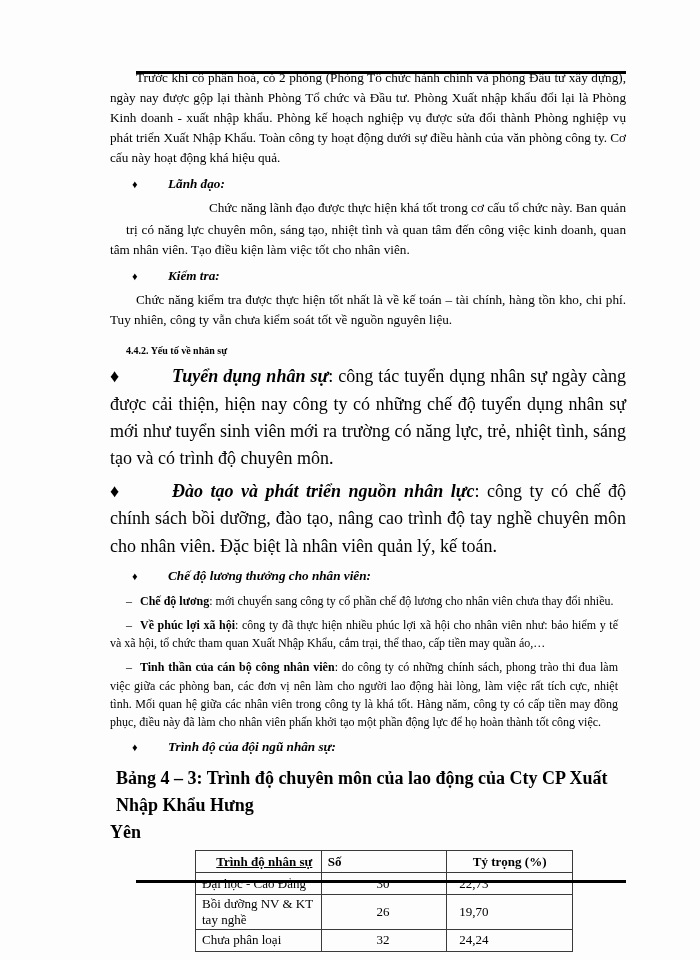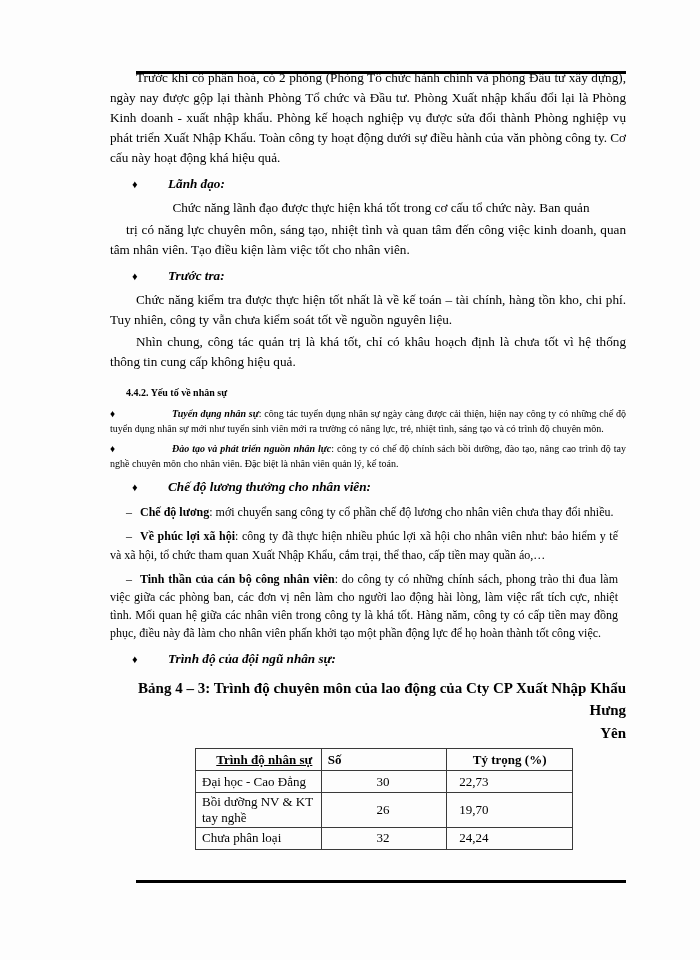--- a/index.html
+++ b/index.html
@@ -79,21 +79,21 @@
     font-style: italic;
     text-align: center;
   }
   .lead-b {
     font-weight: bold;
   }
 
   
   .bullet-para {
     margin: 5px 0 3px 0;
-    font-size: 10px;
+    font-size: 18px;
     line-height: 1.52;
     text-align: justify;
   }
   .bullet-para .tabspace {
     display: inline-block;
     width: 40px;
   }
   .bullet-para .pre {
     display: inline-block;
     width: 22px;
@@ -114,25 +114,24 @@
 
   .heading {
     margin: 13px 0 4px 0;
     font-size: 10px;
     font-weight: bold;
     padding-left: 16px;
   }
 
   .table-caption {
     margin: 8px 0 4px 0;
-    font-size: 15px;
+    font-size: 18px;
     font-weight: bold;
     line-height: 1.5;
     padding-left: 6px;
-    text-align: right;
   }
   .table-caption .cap-cont {
     font-weight: bold;
     display: block;
     padding-left: 0;
     margin-left: -6px;
   }
 
   table.data {
     border-collapse: collapse;
@@ -168,28 +167,27 @@
 
   <div class="rule-top"></div>
 
   <div class="content">
 
     <p class="para-indent">Trước khi cổ phần hoá, có 2 phòng (Phòng Tổ chức hành chính và phòng Đầu tư xây dựng), ngày nay được gộp lại thành Phòng Tổ chức và Đầu tư. Phòng Xuất nhập khẩu đổi lại là Phòng Kinh doanh - xuất nhập khẩu. Phòng kế hoạch nghiệp vụ được sửa đổi thành Phòng nghiệp vụ phát triển Xuất Nhập Khẩu. Toàn công ty hoạt động dưới sự điều hành của văn phòng công ty. Cơ cấu này hoạt động khá hiệu quả.</p>
 
     <div class="bullet-line">
       <span class="bullet-mark">♦</span><span class="lead-bi">Lãnh đạo:</span>
     </div>
-    <p class="para-indent" style="text-align:center;">Chức năng lãnh đạo được thực hiện khá tốt trong cơ cấu tổ chức này. Ban quản</p>
+    <p class="para-indent" style="text-align:right;">Chức năng lãnh đạo được thực hiện khá tốt trong cơ cấu tổ chức này. Ban quản</p>
     <p style="text-indent:16px;">trị có năng lực chuyên môn, sáng tạo, nhiệt tình và quan tâm đến công việc kinh doanh, quan tâm nhân viên. Tạo điều kiện làm việc tốt cho nhân viên.</p>
 
     <div class="bullet-line">
-      <span class="bullet-mark">♦</span><span class="lead-bi">Trước tra:</span>
+      <span class="bullet-mark">♦</span><span class="lead-bi">Kiểm tra:</span>
     </div>
     <p class="para-indent">Chức năng kiểm tra được thực hiện tốt nhất là về kế toán – tài chính, hàng tồn kho, chi phí. Tuy nhiên, công ty vẫn chưa kiểm soát tốt về nguồn nguyên liệu.</p>
-    <p class="para-indent">Nhìn chung, công tác quản trị là khá tốt, chỉ có khâu hoạch định là chưa tốt vì hệ thống thông tin cung cấp không hiệu quả.</p>
 
     <p class="heading">4.4.2. Yếu tố về nhân sự</p>
 
     <p class="bullet-para"><span class="pre">♦</span><span class="tabspace"></span><span class="lead-bi">Tuyển dụng nhân sự</span><span>:</span><span> công tác tuyển dụng nhân sự ngày càng được cải thiện, hiện nay công ty có những chế độ tuyển dụng nhân sự mới như tuyển sinh viên mới ra trường có năng lực, trẻ, nhiệt tình, sáng tạo và có trình độ chuyên môn.</span></p>
 
     <p class="bullet-para"><span class="pre">♦</span><span class="tabspace"></span><span class="lead-bi">Đào tạo và phát triển nguồn nhân lực</span><span>:</span><span> công ty có chế độ chính sách bồi dưỡng, đào tạo, nâng cao trình độ tay nghề chuyên môn cho nhân viên. Đặc biệt là nhân viên quản lý, kế toán.</span></p>
 
     <div class="bullet-line">
       <span class="bullet-mark">♦</span><span class="lead-bi">Chế độ lương thưởng cho nhân viên:</span>
     </div>

